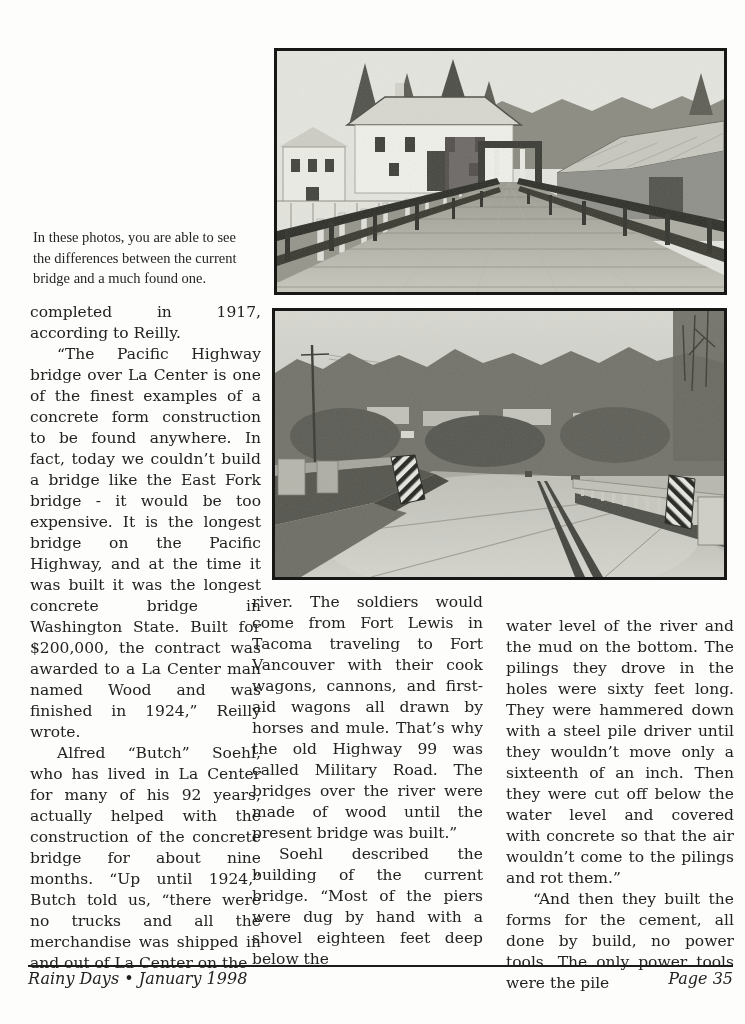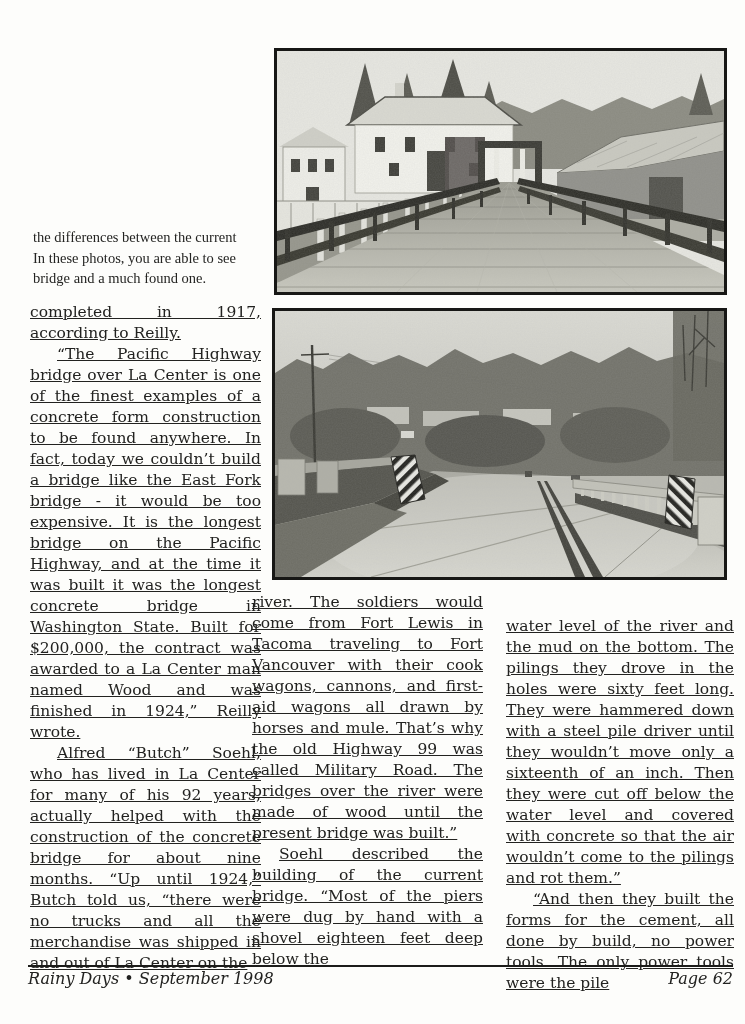--- a/index.html
+++ b/index.html
@@ -21,21 +21,21 @@
     position: absolute; left: 33px; top: 227px; width: 240px;
     font-family: "Liberation Serif", "DejaVu Serif", serif;
     font-size: 14.5px; line-height: 20.5px; color: #242422;
   }
   .caption div { white-space: nowrap; }
 
   .col {
     position: absolute; text-align: justify;
     font-size: 15.5px; line-height: 21px; color: #222220;
   }
-  .col p { margin: 0; text-indent: 27px; text-decoration: underline; }
+  .col p { margin: 0; text-indent: 27px; }
   .col p.cont { text-indent: 0; }
   .col-left  { left: 30px;  top: 302px; width: 231px; }
   .col-mid   { left: 252px; top: 592px; width: 231px; }
   .col-right { left: 506px; top: 592px; width: 228px; margin-top: 24px; }
 
   .footer-rule {
     position: absolute; left: 28px; top: 965px; width: 705px; height: 2px;
     background: #1c1c1a;
   }
   .footer {
@@ -163,22 +163,22 @@
         <rect x="346" y="157" width="4" height="28"></rect>
           <rect x="305" y="150" width="4" height="24"></rect>
         <rect x="272" y="144" width="3" height="20"></rect>
           <rect x="250" y="138" width="3" height="15"></rect>
       </g>
       <rect width="447" height="241" filter="url(#grain1)" opacity="0.33"></rect>
     </svg>
   </figure>
 
   <div class="caption">
+    <div>In these photos, you are able to see</div>
     <div>the differences between the current</div>
-    <div>In these photos, you are able to see</div>
     <div>bridge and a much found one.</div>
   </div>
 
   <figure class="photo photo-bottom" style="margin:0">
     <svg viewBox="0 0 449 266" preserveAspectRatio="none">
       <defs>
         <linearGradient id="roadGrad" x1="0" y1="0" x2="0" y2="1">
           <stop offset="0" stop-color="#aaaaa2"></stop>
             <stop offset="1" stop-color="#d2d2ca"></stop>
         </linearGradient>
@@ -264,17 +264,17 @@
     <p>Soehl described the building of the current bridge. “Most of the piers were dug by hand with a shovel eighteen feet deep below the</p>
   </div>
 
   <div class="col col-right">
     <p class="cont">water level of the river and the mud on the bottom. The pilings they drove in the holes were sixty feet long. They were hammered down with a steel pile driver until they wouldn’t move only a sixteenth of an inch. Then they were cut off below the water level and covered with concrete so that the air wouldn’t come to the pilings and rot them.”</p>
     <p>“And then they built the forms for the cement, all done by build, no power tools. The only power tools were the pile</p>
   </div>
 
   <div class="footer-rule"></div>
   <div class="footer">
-    <span>Rainy Days • September 1998</span>
-    <span>Page 62</span>
+    <span>Rainy Days • January 1998</span>
+    <span>Page 35</span>
   </div>
 
 </div>
 
 </body></html>

